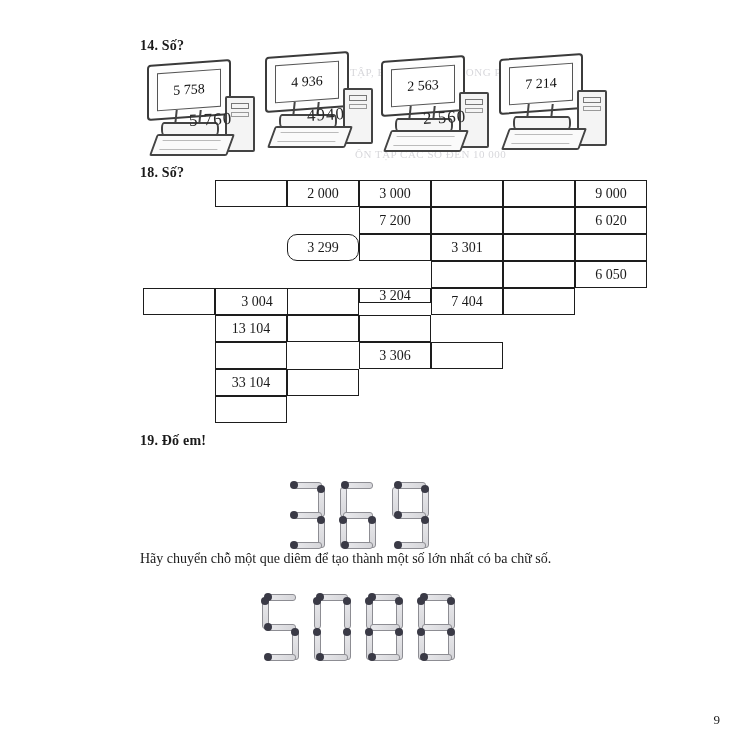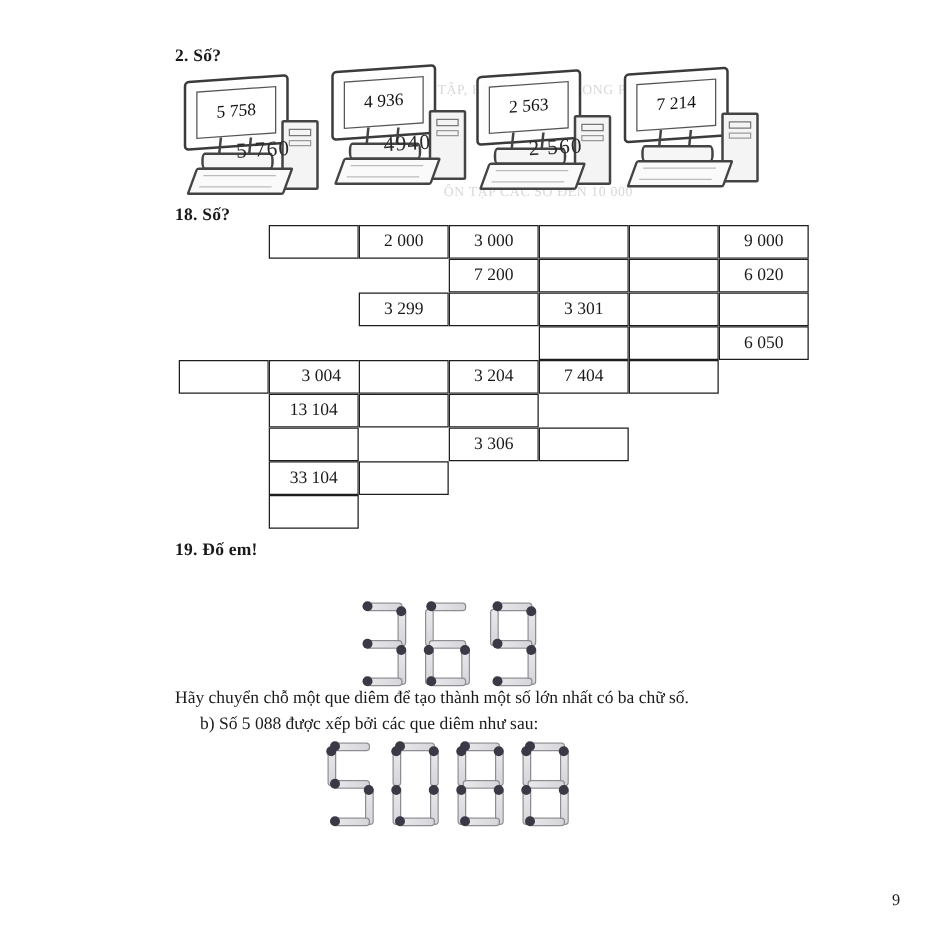--- a/index.html
+++ b/index.html
@@ -196,21 +196,21 @@
   }
 </style>
 </head>
 <body>
 
 <div class="page">
 
   <div class="faint" style="left:330px; top:66px;">ÔN TẬP, BỔ SUNG VỀ TRONG PHẠM VI 10 000</div>
   <div class="faint" style="left:355px; top:148px;">ÔN TẬP CÁC SỐ ĐẾN 10 000</div>
 
-  <div class="ex-head" id="ex17">2. Số?</div>
+  <div class="ex-head" id="ex17">14. Số?</div>
 
   <div class="computers">
 
     <div class="computer" style="left:0px; top:8px;">
       <div class="comp-monitor">
         <div class="comp-screen">5 758</div>
       </div>
       <div class="comp-neck"></div>
       <div class="comp-base"></div>
       <div class="comp-tower"></div>
@@ -261,34 +261,34 @@
     <div class="cell" style="left:216px; top:0px;  width:72px; height:27px;">3 000</div>
     <div class="cell" style="left:288px; top:0px;  width:72px; height:27px;"></div>
     <div class="cell" style="left:360px; top:0px;  width:72px; height:27px;"></div>
     <div class="cell" style="left:432px; top:0px;  width:72px; height:27px;">9 000</div>
 
     <div class="cell" style="left:216px; top:27px; width:72px; height:27px;">7 200</div>
     <div class="cell" style="left:288px; top:27px; width:72px; height:27px;"></div>
     <div class="cell" style="left:360px; top:27px; width:72px; height:27px;"></div>
     <div class="cell" style="left:432px; top:27px; width:72px; height:27px;">6 020</div>
 
-    <div class="cell" style="left:144px; top:54px; width:72px; height:27px;">3 299</div>
+    <div class="cell" style="left:144px; top:54px; width:72px; height:27px;border-radius:10px;">3 299</div>
     <div class="cell" style="left:216px; top:54px; width:72px; height:27px;"></div>
     <div class="cell" style="left:288px; top:54px; width:72px; height:27px;">3 301</div>
     <div class="cell" style="left:360px; top:54px; width:72px; height:27px;"></div>
     <div class="cell" style="left:432px; top:54px; width:72px; height:27px;"></div>
 
     <div class="cell" style="left:288px; top:81px; width:72px; height:27px;"></div>
     <div class="cell" style="left:360px; top:81px; width:72px; height:27px;"></div>
     <div class="cell" style="left:432px; top:81px; width:72px; height:27px;">6 050</div>
 
     <div class="cell" style="left:0px;   top:108px; width:72px; height:27px;"></div>
     <div class="cell" style="left:72px;  top:108px; width:84px; height:27px;">3 004</div>
     <div class="cell" style="left:144px; top:108px; width:72px; height:27px;"></div>
-    <div class="cell" style="left:216px; top:108px; width:72px; height:27px;">3 204</div>
+    <div class="cell" style="left:216px; top:108px; width:72px; height:15px;">3 204</div>
     <div class="cell" style="left:288px; top:108px; width:72px; height:27px;">7 404</div>
     <div class="cell" style="left:360px; top:108px; width:72px; height:27px;"></div>
 
     <div class="cell" style="left:72px;  top:135px; width:72px; height:27px;">13 104</div>
     <div class="cell" style="left:144px; top:135px; width:72px; height:27px;"></div>
     <div class="cell" style="left:216px; top:135px; width:72px; height:27px;"></div>
 
     <div class="cell" style="left:72px;  top:162px; width:72px; height:27px;"></div>
     <div class="cell" style="left:216px; top:162px; width:72px; height:27px;">3 306</div>
     <div class="cell" style="left:288px; top:162px; width:72px; height:27px;"></div>
@@ -332,21 +332,20 @@
     <div class="mstick v" style="left:134px; top:36px;"></div>
     <div class="mstick h" style="left:108px; top:60px;"></div>
     <div class="mhead" style="left:106px; top:-1px;"></div>
     <div class="mhead" style="left:133px; top:3px;"></div>
     <div class="mhead" style="left:106px; top:29px;"></div>
     <div class="mhead" style="left:133px; top:34px;"></div>
     <div class="mhead" style="left:106px; top:59px;"></div>
   </div>
 
   <div class="para" id="ex19a-tail">Hãy chuyển chỗ một que diêm để tạo thành một số lớn nhất có ba chữ số.</div>
-  <div class="para" id="ex19b">b) Số 5 088 được xếp bởi các que diêm như sau:</div>
 
   <div class="matches" style="left:262px; top:594px; width:230px; height:70px;">
 
     <div class="mstick h" style="left:4px;  top:0px;"></div>
     <div class="mstick v" style="left:0px;  top:5px;"></div>
     <div class="mstick h" style="left:4px;  top:30px;"></div>
     <div class="mstick v" style="left:30px; top:36px;"></div>
     <div class="mstick h" style="left:4px;  top:60px;"></div>
     <div class="mhead" style="left:2px;  top:-1px;"></div>
     <div class="mhead" style="left:-1px; top:3px;"></div>

